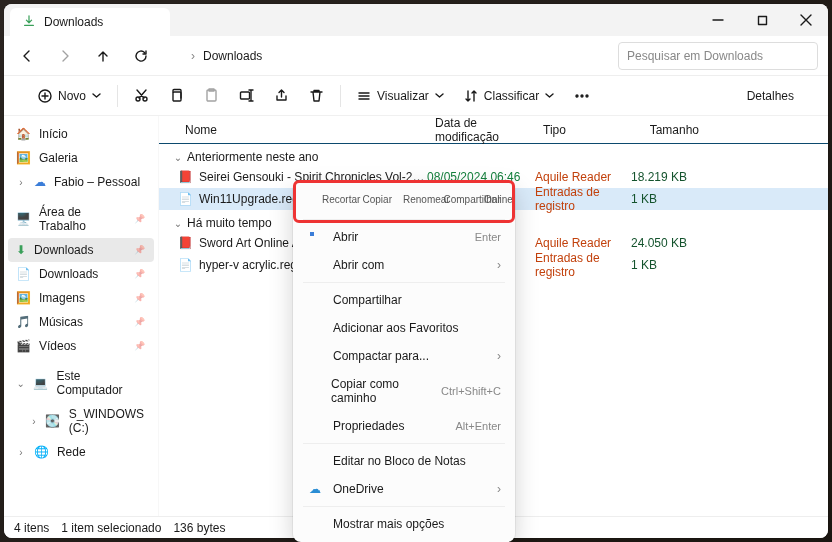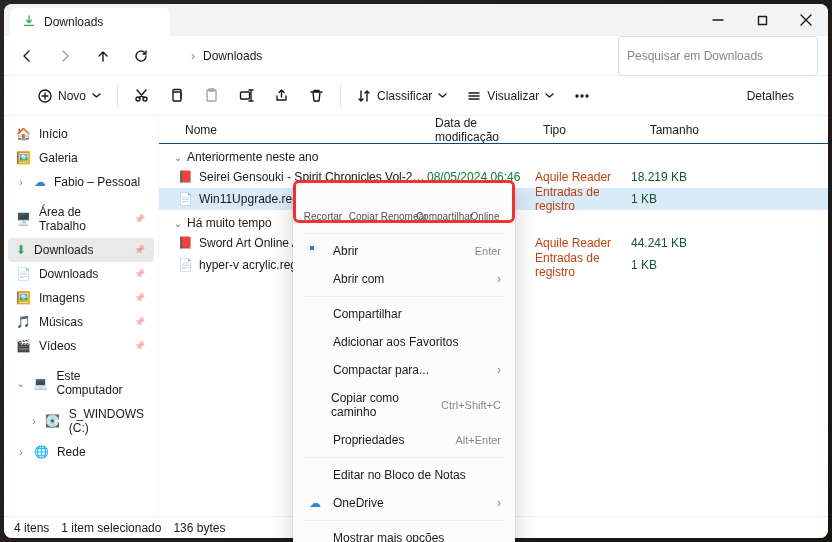--- a/index.html
+++ b/index.html
@@ -12,21 +12,21 @@
 .tab .ttl{flex:1;font-size:12px}
 .tab .x{width:14px;height:14px;display:flex;align-items:center;justify-content:center;color:#555}
 .newtab{width:34px;display:flex;align-items:center;justify-content:center;color:#555}
 .spacer{flex:1}
 .wctrls{display:flex}
 .wbtn{width:44px;display:flex;align-items:center;justify-content:center;color:#333}
 .navbar{height:40px;background:#fff;display:flex;align-items:center;padding:0 6px;gap:4px;border-bottom:1px solid #eee}
 .nbtn{width:34px;height:32px;display:flex;align-items:center;justify-content:center;color:#555;border-radius:4px}
 .crumb{display:flex;align-items:center;gap:8px;flex:1;padding-left:6px;color:#333}
 .crumb .sep{color:#888}
-.search{width:200px;height:40px;border:1px solid #ddd;border-radius:4px;display:flex;align-items:center;padding:0 8px;background:#fff;margin-right:4px}
+.search{width:200px;height:28px;border:1px solid #ddd;border-radius:4px;display:flex;align-items:center;padding:0 8px;background:#fff;margin-right:4px}
 .search input{border:none;outline:none;flex:1;background:transparent;font-size:12px}
 .search input::placeholder{color:#888}
 .toolbar{height:40px;background:#fff;display:flex;align-items:center;padding:0 26px;gap:4px;border-bottom:1px solid #f0f0f0}
 .tbtn{display:flex;align-items:center;gap:6px;padding:0 8px;height:30px;border-radius:4px;color:#555}
 .tbtn svg,.nbtn svg,.wbtn svg{stroke:currentColor}
 .tsep{width:1px;height:22px;background:#e5e5e5;margin:0 4px}
 .content{flex:1;display:flex;background:#fff;min-height:0}
 .sidebar{width:155px;padding:6px 4px;overflow:auto;border-right:1px solid #f7f7f7}
 .sitem{display:flex;align-items:center;gap:8px;padding:5px 8px;border-radius:4px;font-size:12px;color:#333}
 .sitem.sel{background:#e9e9e9}
@@ -46,21 +46,21 @@
 .frow .ic{width:18px;display:flex;align-items:center;justify-content:center;margin-right:4px}
 .frow .nm{width:228px;white-space:nowrap;overflow:hidden;text-overflow:ellipsis}
 .frow .dt{width:108px;color:#15803d}
 .frow .tp{width:96px;color:#c2410c}
 .frow .sz{width:76px;color:#14532d;}
 .statusbar{height:22px;background:#fff;border-top:1px solid #eee;display:flex;align-items:center;padding:0 10px;gap:12px;font-size:11px;color:#555}
 .statusbar .flex{flex:1}
 .ctxmenu{position:absolute;left:293px;top:182px;width:222px;background:#fcfcfc;border-radius:8px;box-shadow:0 8px 24px rgba(0,0,0,.18),0 0 0 1px rgba(0,0,0,.05);padding:4px;display:flex;flex-direction:column}
 .quickrow{display:flex;justify-content:space-between;padding:4px 6px 8px 6px}
 .highlight{position:absolute;left:293px;top:180px;width:222px;height:43px;border:3px solid #e33;border-radius:6px;pointer-events:none}
-.qitem{display:flex;flex-direction:column;align-items:center;gap:3px;width:40px}
+.qitem{display:flex;flex-direction:row;align-items:center;gap:3px;width:40px}
 .qitem .ql{font-size:10px;color:#555}
 .qitem .qi{width:18px;height:18px;display:flex;align-items:center;justify-content:center;color:#355dad}
 .mitem{display:flex;align-items:center;gap:10px;padding:7px 10px;border-radius:4px;font-size:12px;color:#222}
 .mitem .mi{width:16px;display:flex;align-items:center;justify-content:center;color:#355dad}
 .mitem .short{margin-left:auto;color:#888;font-size:11px}
 .mitem .chev{margin-left:auto;color:#888}
 .mdiv{height:1px;background:#eee;margin:3px 6px}
 .icn-svg{width:14px;height:14px}
 .file-ic{font-size:12px}
 svg{fill:none;stroke-width:1.4;stroke-linecap:round;stroke-linejoin:round}
@@ -191,32 +191,32 @@
         </svg>
       </div>
     <div class="tbtn">
         <svg width="15" height="15" viewBox="0 0 15 15">
           <path d="M2 4h11M5 4V2.5h5V4M4 4l1 9h5l1-9"></path>
         </svg>
       </div>
     <div class="tsep"></div>
     <div class="tbtn">
       <svg width="14" height="14" viewBox="0 0 14 14">
-          <path d="M4 2v10m0 0l-2-2m2 2l2-2M10 12V2m0 0L8 4m2-2l2 2"></path>
-        </svg>
-      <span>Classificar</span>
+          <path d="M2 4h10M2 7h10M2 10h10"></path>
+        </svg>
+      <span>Visualizar</span>
       <svg width="9" height="9" viewBox="0 0 9 9">
           <path d="M1 3l3.5 3L8 3"></path>
         </svg>
     </div>
     <div class="tbtn">
       <svg width="14" height="14" viewBox="0 0 14 14">
-          <path d="M2 4h10M2 7h10M2 10h10"></path>
-        </svg>
-      <span>Visualizar</span>
+          <path d="M4 2v10m0 0l-2-2m2 2l2-2M10 12V2m0 0L8 4m2-2l2 2"></path>
+        </svg>
+      <span>Classificar</span>
       <svg width="9" height="9" viewBox="0 0 9 9">
           <path d="M1 3l3.5 3L8 3"></path>
         </svg>
     </div>
     <div class="tbtn">
         <svg width="16" height="16" viewBox="0 0 16 16">
           <circle cx="3" cy="8" r="1" fill="#555"></circle>
           <circle cx="8" cy="8" r="1" fill="#555"></circle>
           <circle cx="13" cy="8" r="1" fill="#555"></circle>
         </svg>
@@ -323,21 +323,21 @@
 
       <div class="fgroup">
           <span class="exp">⌄</span>
           <span>Há muito tempo</span>
         </div>
       <div class="frow">
         <span class="ic file-ic" style="color:#d97b2e">📕</span>
         <span class="nm">Sword Art Online Alternati</span>
         <span class="dt"></span>
         <span class="tp">Aquile Reader</span>
-        <span class="sz">44.241 KB</span>
+        <span class="sz">24.050 KB</span>
       </div>
       <div class="frow">
         <span class="ic file-ic" style="color:#4aa3df">📄</span>
         <span class="nm">hyper-v acrylic.reg</span>
         <span class="dt"></span>
         <span class="tp">Entradas de registro</span>
         <span class="sz">1 KB</span>
       </div>
     </div>
   </div>

